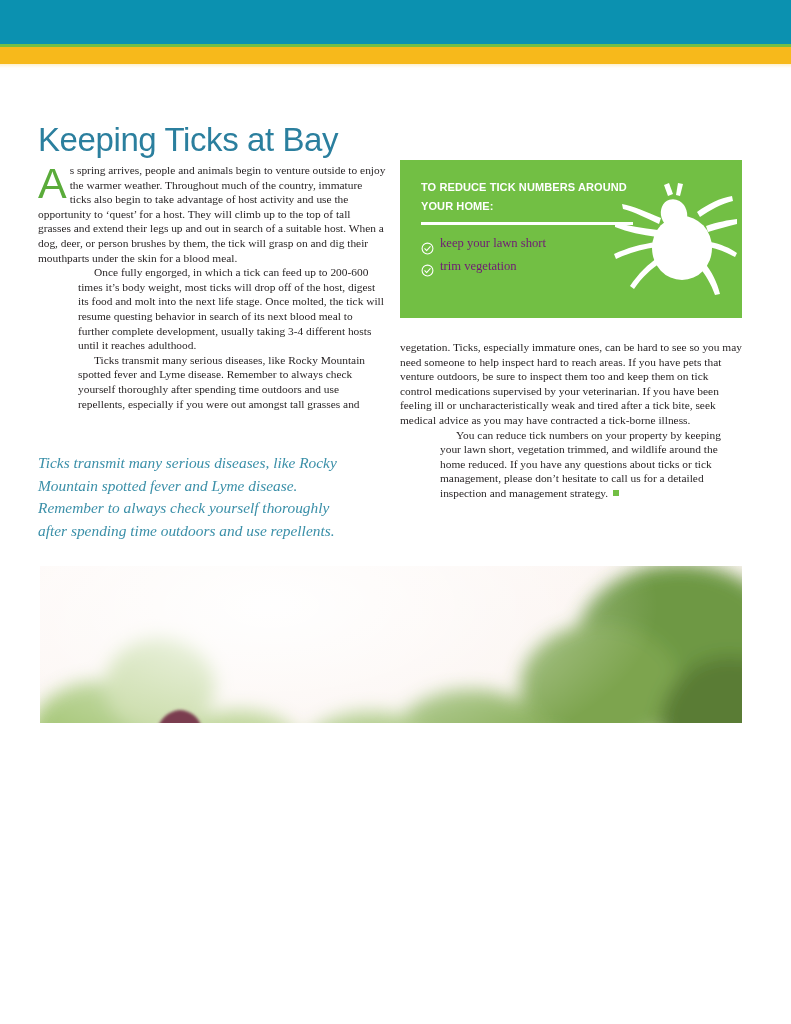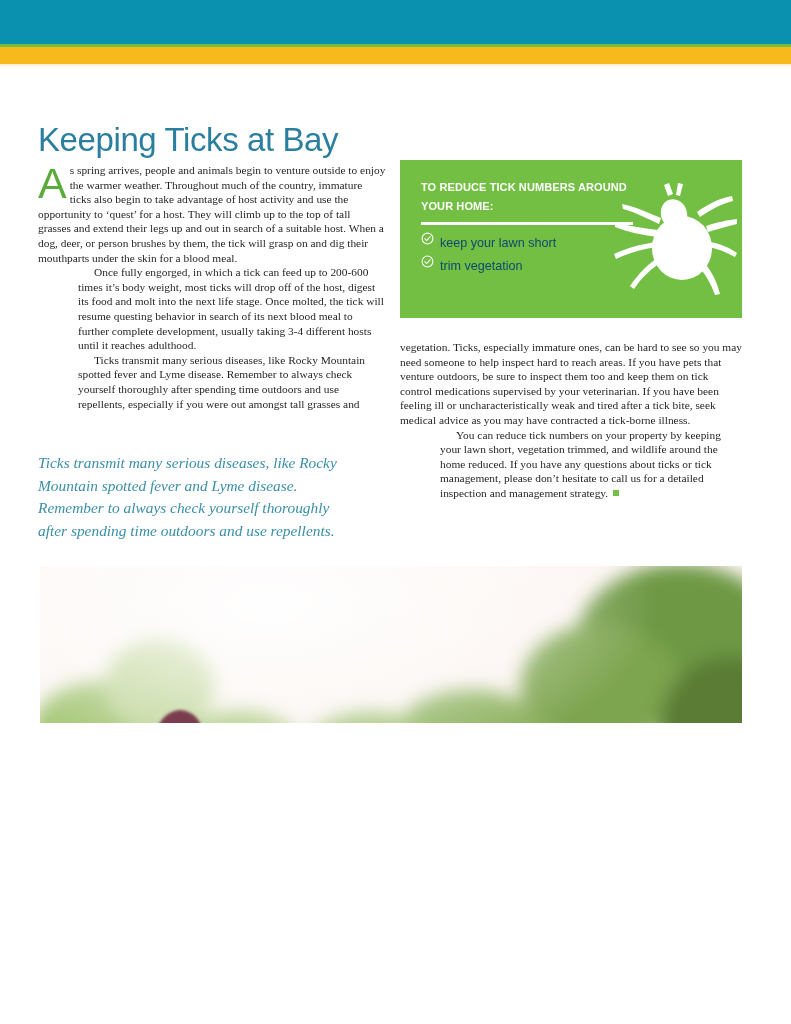--- a/index.html
+++ b/index.html
@@ -153,26 +153,26 @@
     position: absolute;
     left: 21px;
     top: 72px;
     width: 225px;
     list-style: none;
     margin: 0;
     padding: 0;
   }
   .callout-list li {
     display: flex;
-    align-items: flex-start;
+    align-items: flex-end;
     gap: 6px;
-    font-family: Liberation Sans, sans-serif;
+    font-family: Liberation Serif, serif;
     font-size: 12.6px;
     line-height: 22.5px;
-    color: #0c4a6e;
+    color: #701a75;
   }
   .check-icon {
     flex: 0 0 auto;
     width: 13px;
     height: 13px;
     display: block;
   }
   .tick-art {
     position: absolute;
     right: 4px;

